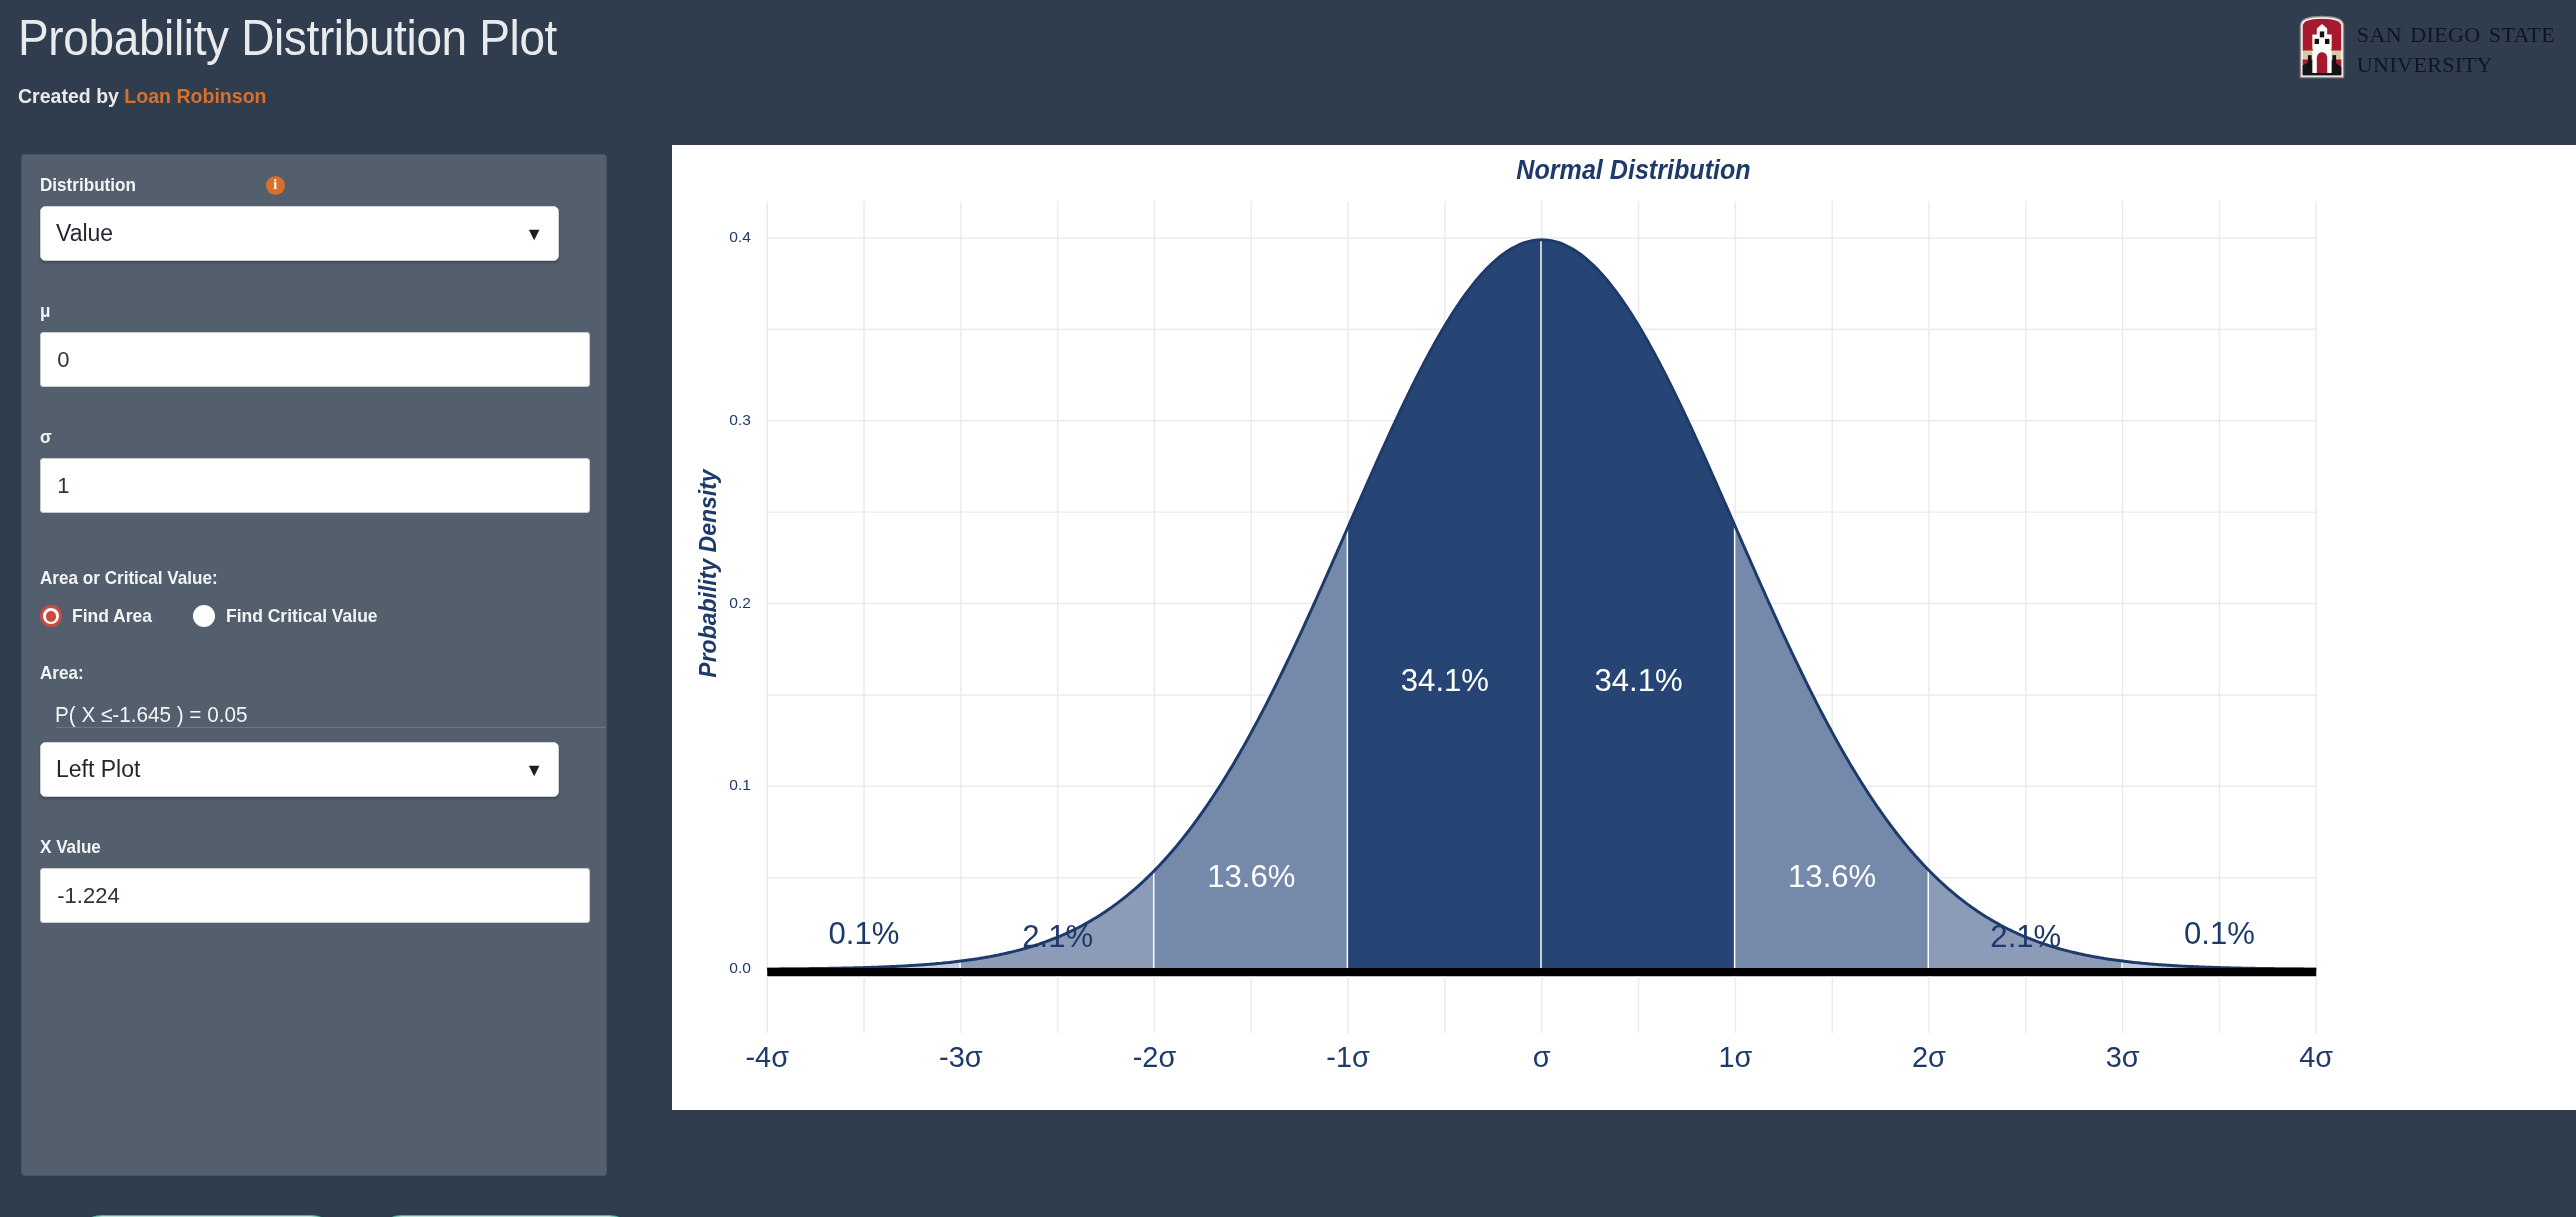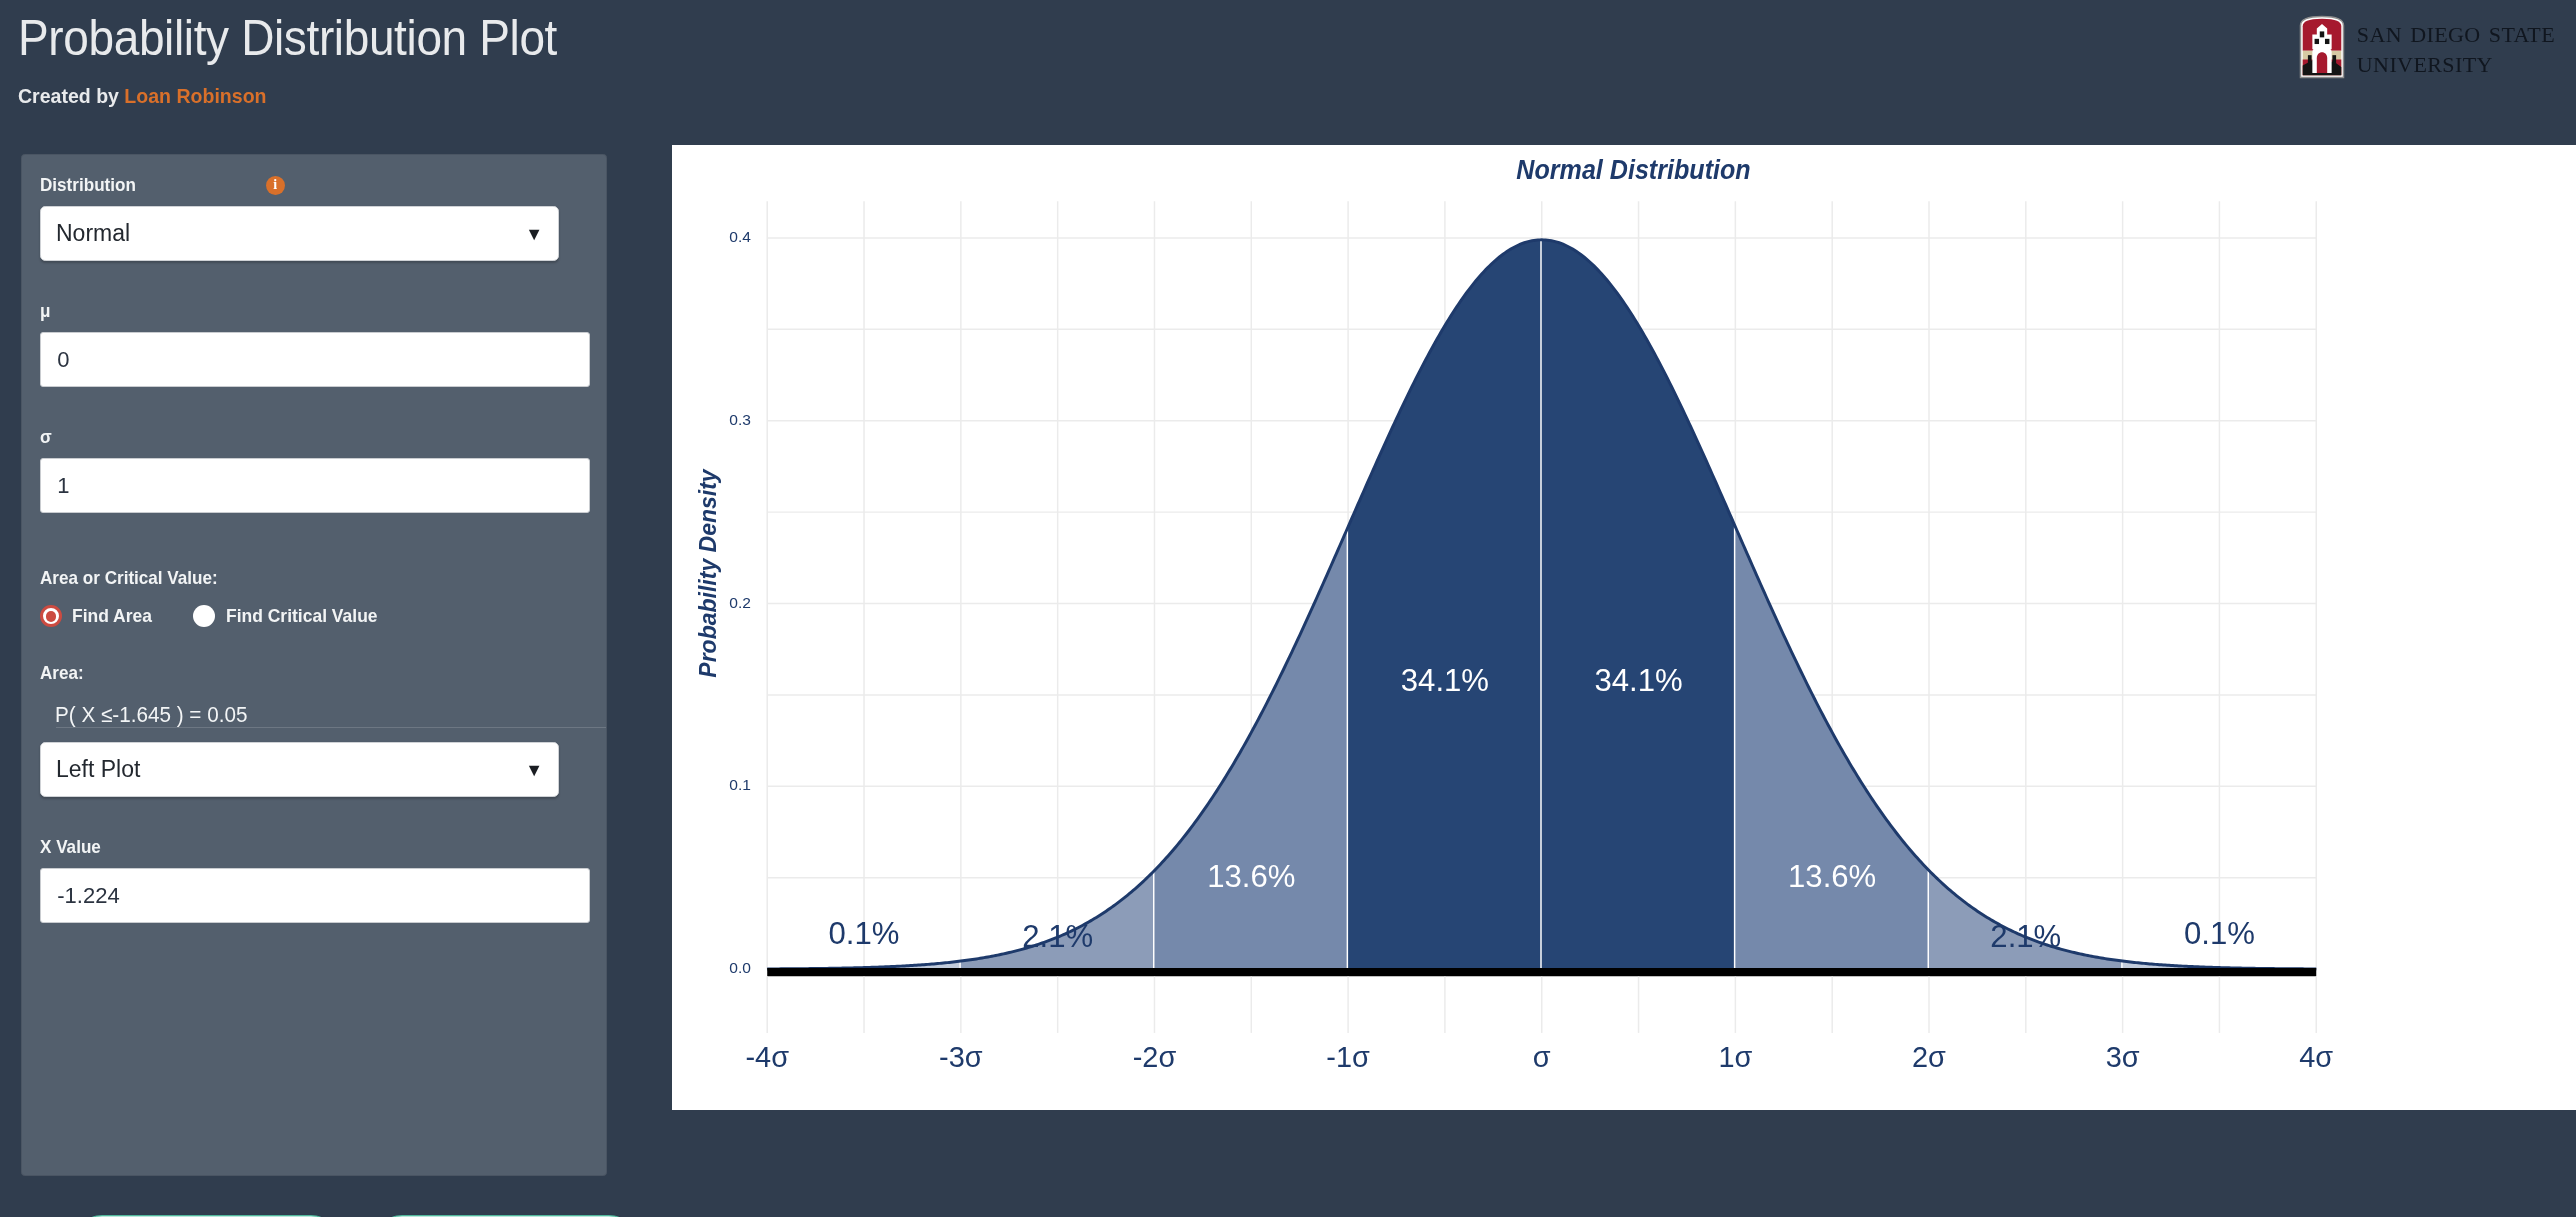--- a/index.html
+++ b/index.html
@@ -337,21 +337,21 @@
   </div>
 
   <div id="sidebar">
 
     <div class="ctrl-row" style="top:19px;">
       <div style="display:flex;align-items:center;">
         <span class="field-label">Distribution</span>
         <span class="info-icon" style="margin-left:119px;">i</span>
       </div>
       <div class="select-box">
-        <span>Normal</span>
+        <span>Value</span>
         <span class="caret">▼</span>
       </div>
     </div>
 
     <div class="ctrl-row" style="top:145px;">
       <div class="field-label">μ</div>
       <div class="white-input">
         <span>0</span>
       </div>
     </div>

